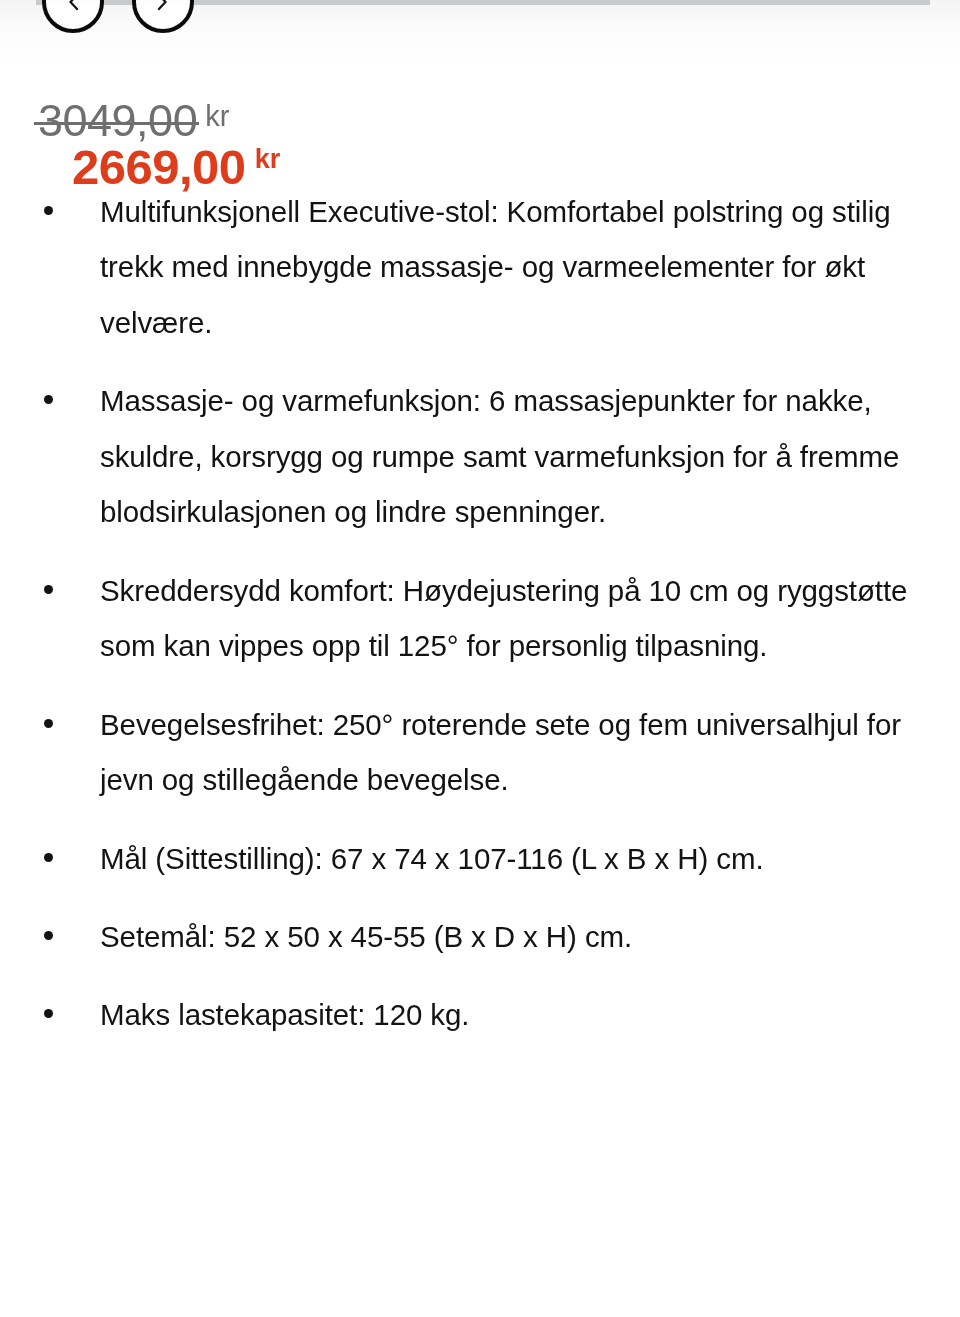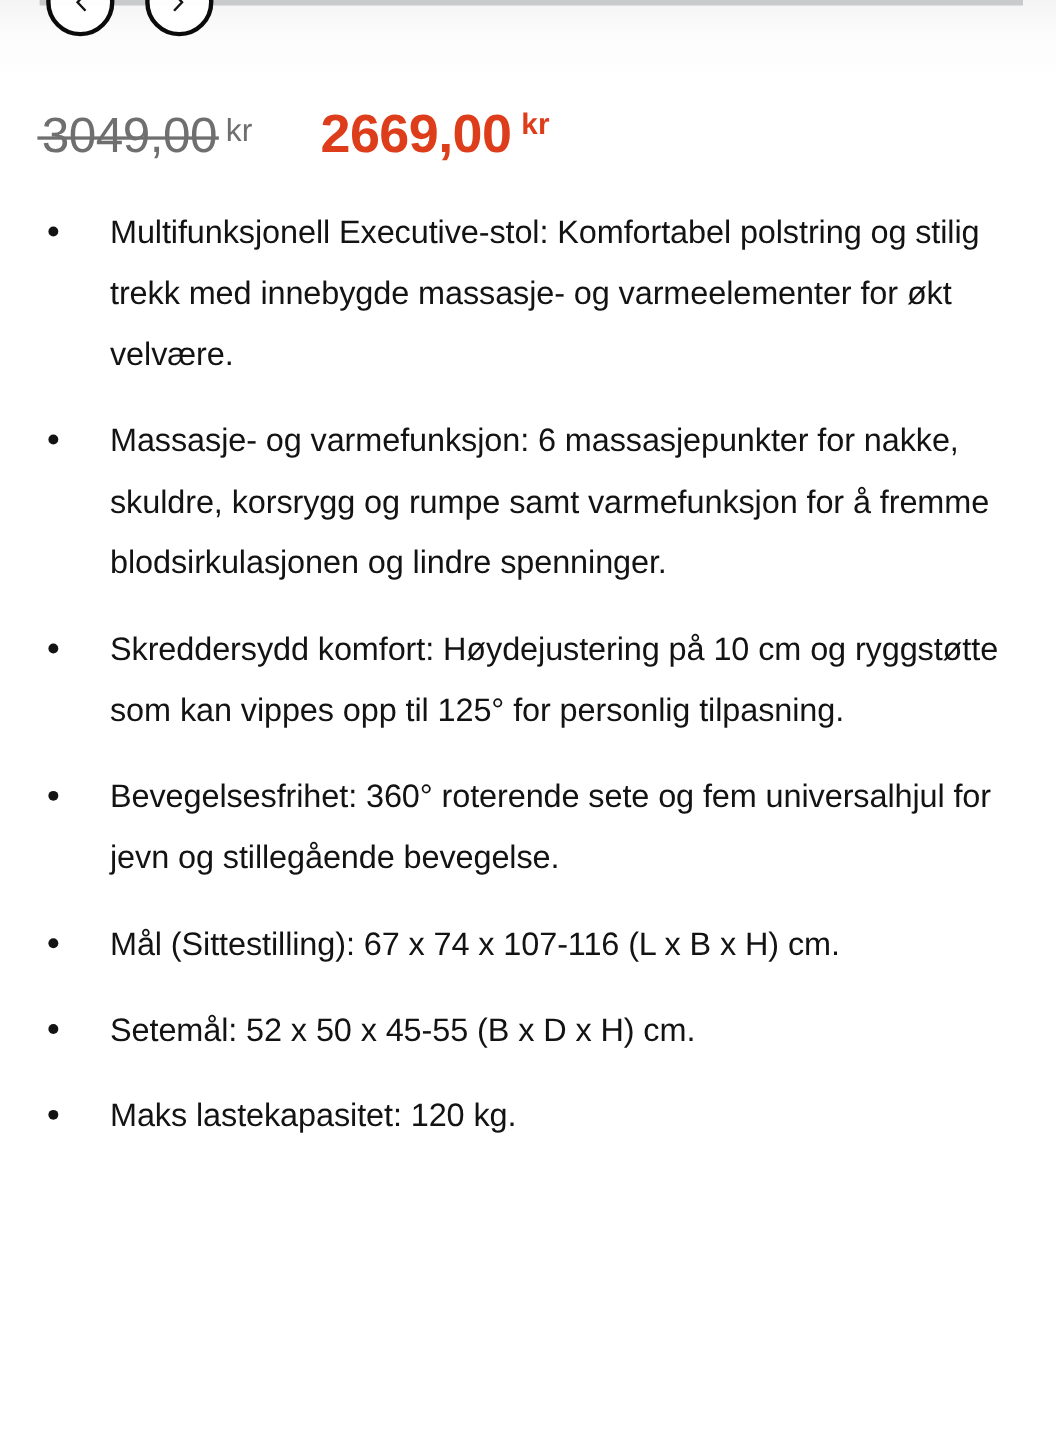--- a/index.html
+++ b/index.html
@@ -71,20 +71,21 @@
   }
 
   
   .price-row {
     position: absolute;
     top: 98px;
     left: 38px;
     display: flex;
     align-items: baseline;
     white-space: nowrap;
+    flex-direction: column;
   }
 
   .price-old {
     position: relative;
     display: inline-flex;
     align-items: baseline;
     color: #6f6f6f;
     margin-right: 28px;
   }
 
@@ -221,21 +222,21 @@
     <li class="feature-item">
       <span class="feature-bullet"></span>
       <span class="feature-text">Massasje- og varmefunksjon: 6 massasjepunkter for nakke, skuldre, korsrygg og rumpe samt varmefunksjon for å fremme blodsirkulasjonen og lindre spenninger.</span>
     </li>
     <li class="feature-item">
       <span class="feature-bullet"></span>
       <span class="feature-text">Skreddersydd komfort: Høydejustering på 10 cm og ryggstøtte som kan vippes opp til 125° for personlig tilpasning.</span>
     </li>
     <li class="feature-item">
       <span class="feature-bullet"></span>
-      <span class="feature-text">Bevegelsesfrihet: 360° roterende sete og fem universalhjul for jevn og stillegående bevegelse.</span>
+      <span class="feature-text">Bevegelsesfrihet: 250° roterende sete og fem universalhjul for jevn og stillegående bevegelse.</span>
     </li>
     <li class="feature-item">
       <span class="feature-bullet"></span>
       <span class="feature-text">Mål (Sittestilling): 67 x 74 x 107-116 (L x B x H) cm.</span>
     </li>
     <li class="feature-item">
       <span class="feature-bullet"></span>
       <span class="feature-text">Setemål: 52 x 50 x 45-55 (B x D x H) cm.</span>
     </li>
     <li class="feature-item">

